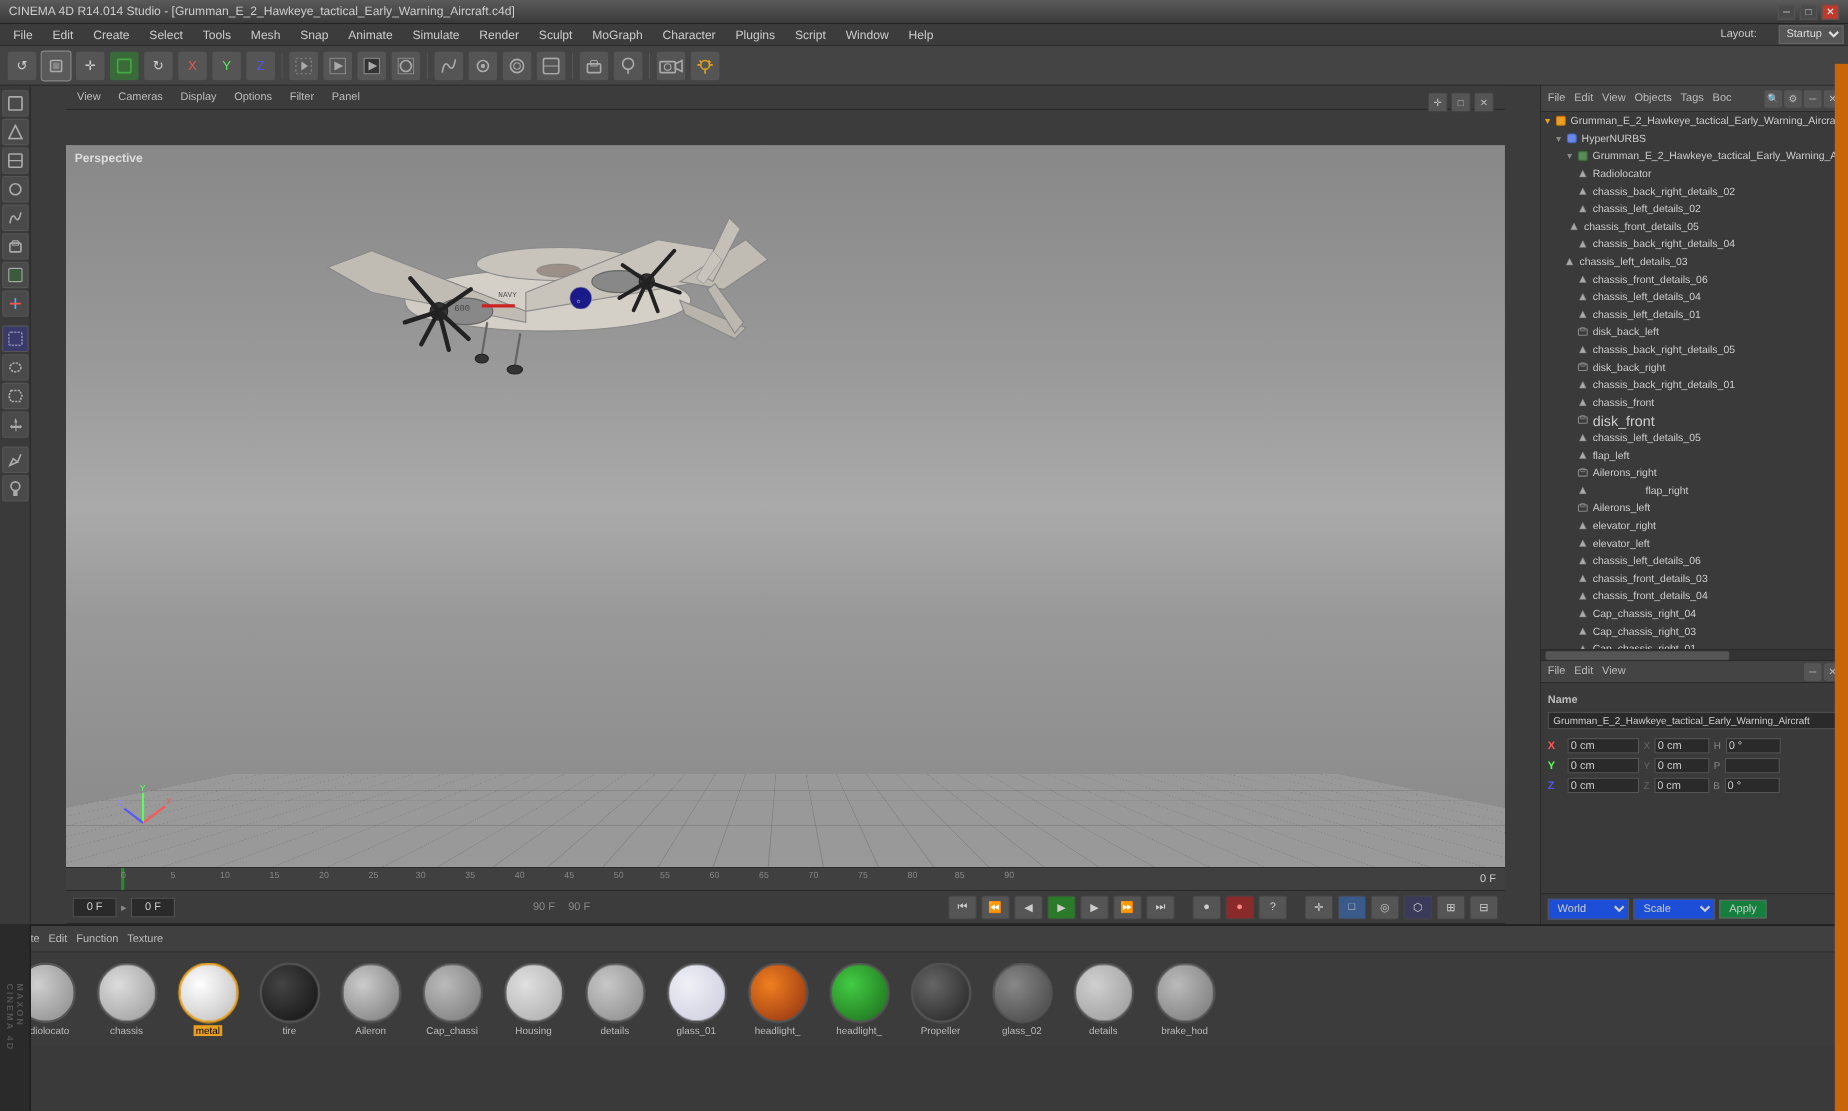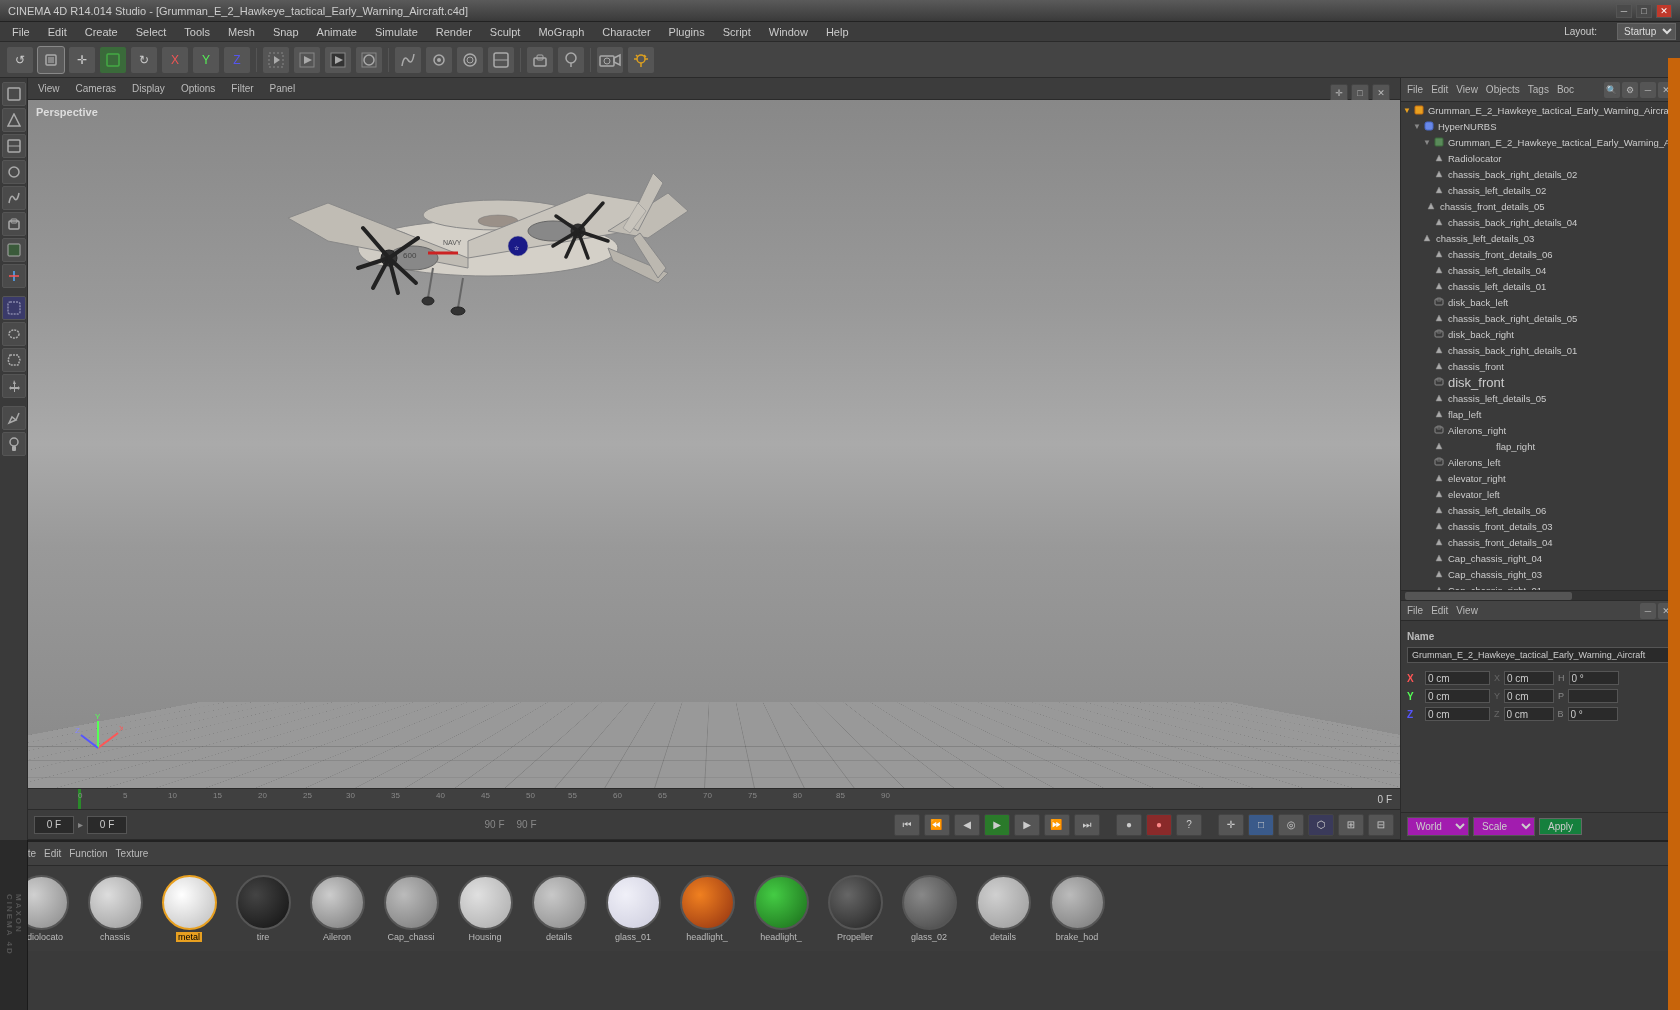--- a/index.html
+++ b/index.html
@@ -63,20 +63,21 @@
       font-size: 12px;
       color: #ccc;
     }
     .toolbar-separator { width: 1px; height: 24px; background: #555; margin: 0 2px; }
     .toolbar-btn.active { background: #666; border-color: #888; }
 
     
     #main {
       display: flex;
       height: calc(1010px - 22px - 20px - 36px);
+      gap: 32px;
     }
 
     
     #left-sidebar {
       width: 28px;
       background: #3a3a3a;
       border-right: 1px solid #2a2a2a;
       display: flex;
       flex-direction: column;
       align-items: center;
@@ -102,36 +103,37 @@
       gap: 8px;
       border-bottom: 1px solid #2a2a2a;
     }
     .viewport-menu { font-size: 10px; color: #bbb; cursor: pointer; padding: 2px 4px; }
 
     #viewport {
       flex: 1;
       background: linear-gradient(to bottom, #888 0%, #999 40%, #aaa 60%, #888 100%);
       position: relative;
       overflow: hidden;
+      margin-top: 32px;
     }
 
     #viewport-label {
       position: absolute;
       top: 6px; left: 8px;
       font-size: 11px; color: #ddd;
       font-weight: bold;
     }
 
     
     #aircraft-model {
       position: absolute;
       left: 50%; top: 50%;
       transform: translate(-50%, -60%);
       width: 520px; height: 300px;
-      display: flex; align-items: center; justify-content: center;
+      display: flex; align-items: center; justify-content: center; font-family: Liberation Mono, monospace;
     }
 
     
     #axis-indicator {
       position: absolute;
       bottom: 20px; left: 40px;
       width: 50px; height: 50px;
     }
 
     
@@ -366,26 +368,26 @@
 
     
     #coord-footer {
       display: flex;
       align-items: center;
       gap: 4px;
       padding: 4px 6px;
       border-top: 1px solid #2a2a2a;
     }
     .coord-dropdown {
-      background: #a21caf;
+      background: #1d4ed8;
       border: 1px solid #555;
       color: #ccc;
       font-size: 10px;
       padding: 2px 4px;
-      width: 62px;
+      width: 74px;
     }
     .apply-btn {
       background: #15803d;
       border: 1px solid #666;
       color: #ccc;
       font-size: 10px;
       padding: 2px 8px;
       cursor: pointer;
     }
 

